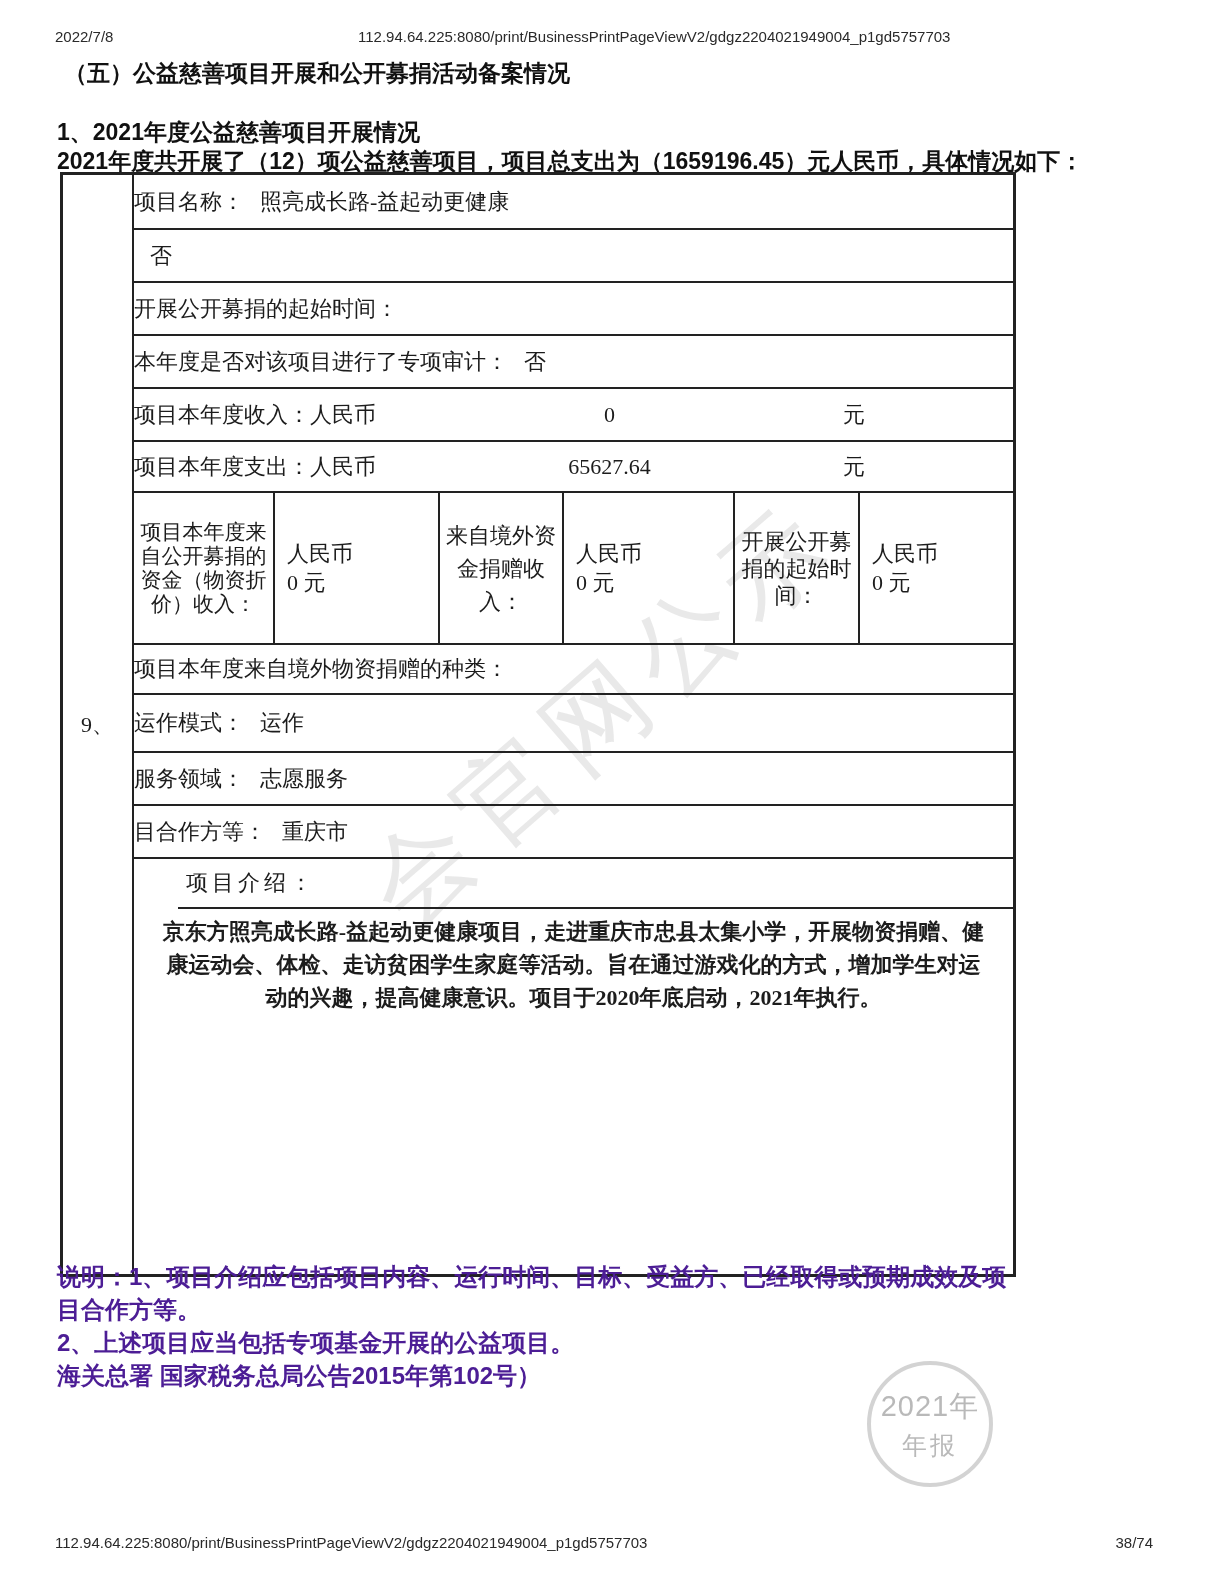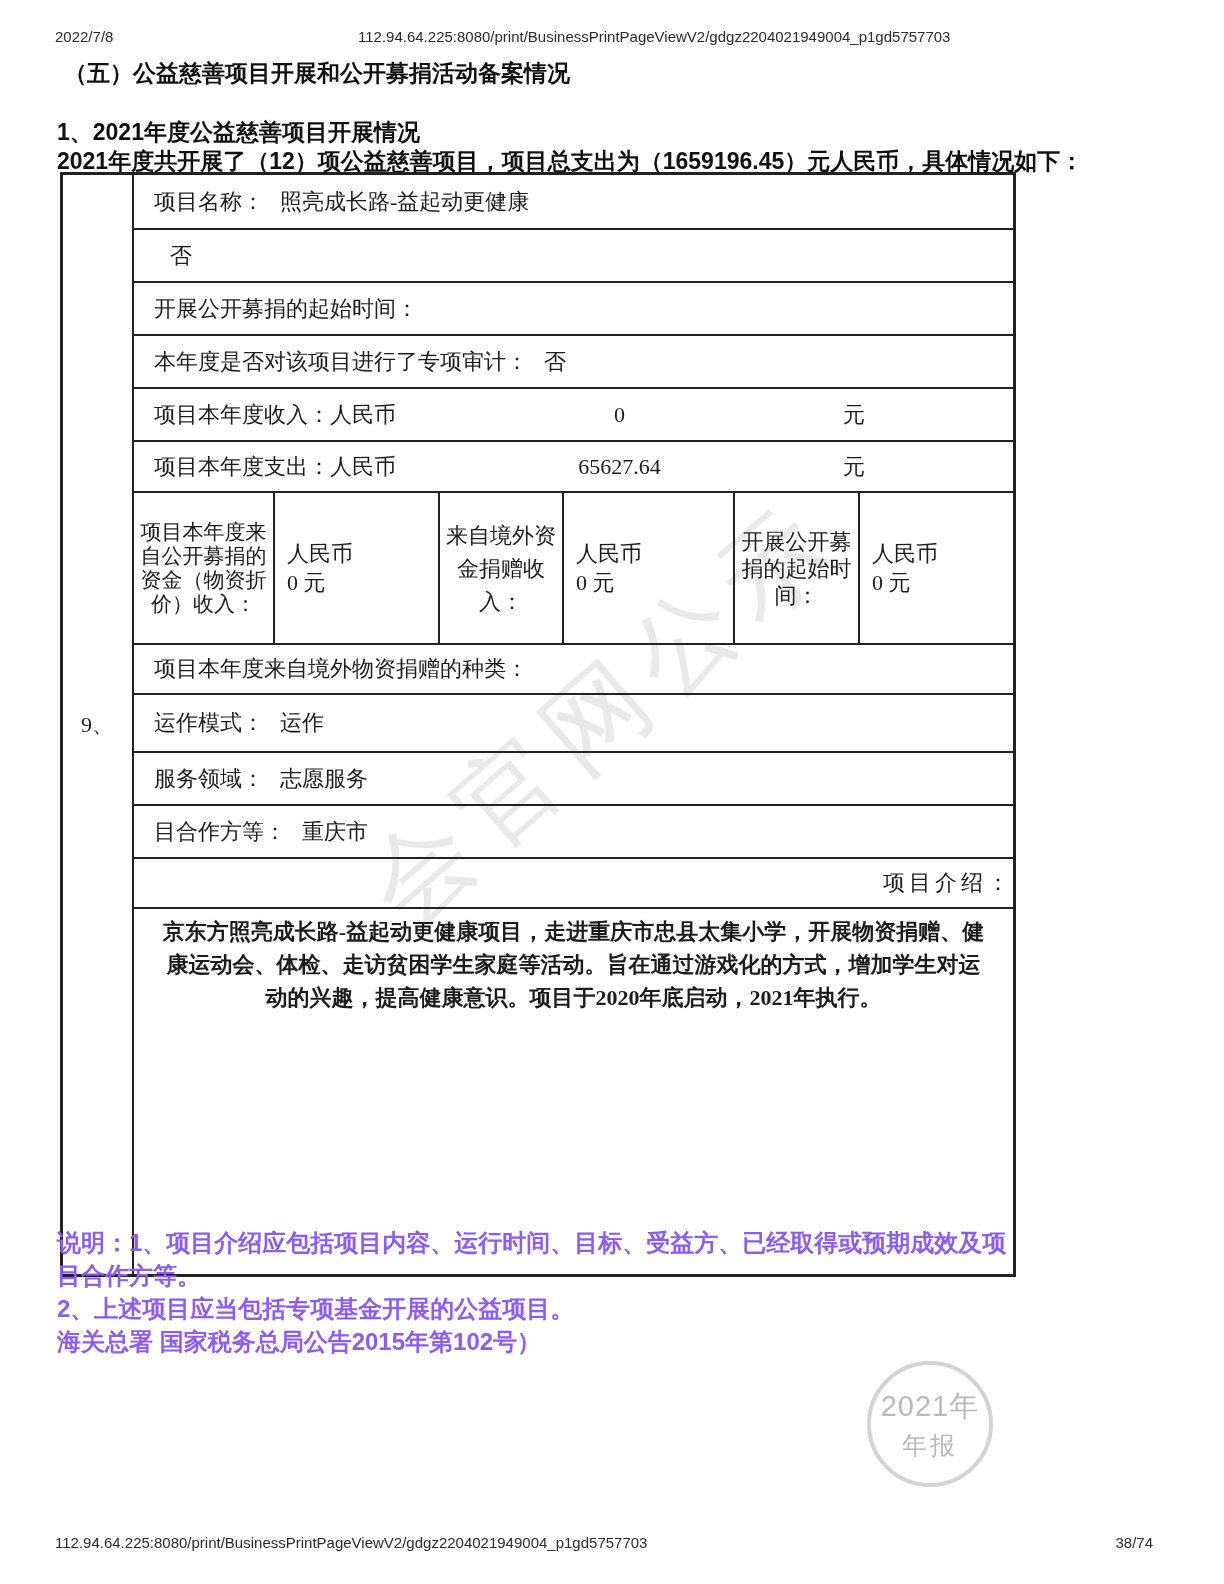--- a/index.html
+++ b/index.html
@@ -49,21 +49,21 @@
     position:absolute; left:60px; top:172px; width:956px; height:1105px;
     border:3px solid #222; box-sizing:border-box; display:flex; background:transparent;
   }
   .tbl-index {
     width:71px; border-right:2px solid #222; box-sizing:border-box;
     display:flex; align-items:center; justify-content:center; font-size:22px;
   }
   .tbl-main { flex:1; display:flex; flex-direction:column; min-width:0; }
   .trow {
     border-bottom:2px solid #222; box-sizing:border-box;
-    display:flex; align-items:center; padding-left:20px; font-size:22px;
+    display:flex; align-items:center; font-size:22px;
     flex:0 0 auto;
   }
   .h55{height:55px}.h53{height:53px}.h52{height:52px}.h51{height:51px}
   .h124{height:152px}.h50{height:50px}.h58{height:58px}
   .val { margin-left:16px; }
   .amt-val  { flex:1; text-align:center; }
   .amt-unit { width:170px; text-align:left; }
 
   .trow.mc-row { padding-left:0; }
   .mc {
@@ -72,33 +72,33 @@
     text-align:center; padding:0 5px; flex:0 0 auto;
   }
   .mc:last-child { border-right:none; }
   .mc-lbl1 { width:141px; font-size:21px; line-height:24px; }
   .mc-lbl2 { width:124px; font-size:22px; line-height:33px; }
   .mc-lbl3 { width:125px; font-size:22px; line-height:27px; }
   .mc-val  { flex-direction:column; align-items:flex-start; justify-content:center;
              padding-left:12px; line-height:29px; text-align:left; }
   .mc-val1 { width:165px; } .mc-val2 { width:171px; } .mc-val3 { width:153px; }
 
-  .trow.center-row { justify-content:flex-end; padding-left:8px; letter-spacing:4px; }
+  .trow.center-row { justify-content:flex-start; padding-left:8px; letter-spacing:4px;margin-left:44px; }
   .trow.intro-row {
     flex:1 1 auto; border-bottom:none; align-items:flex-start; 
     padding:6px 14px 0 14px;
     font-weight:bold;
   }
   .intro-text { white-space:pre-line; text-align:center; line-height:33px; width:100%; font-size:22px; }
 
   
   .notes {
-    position:absolute; left:57px; top:1226px; width:958px;
+    position:absolute; left:57px; top:1260px; width:958px;
     font-family:"Liberation Sans","DejaVu Sans",sans-serif; font-weight:700;
-    font-size:24px; line-height:33px; color:#8b5cf6;
+    font-size:24px; line-height:33px; color:#4c1d95;
   }
 </style>
 </head>
 <body>
 
 <div class="page">
 
   <div class="wm-text">会官网公示</div>
   <div class="stamp">
     <div class="stamp-l1">2021年</div>

